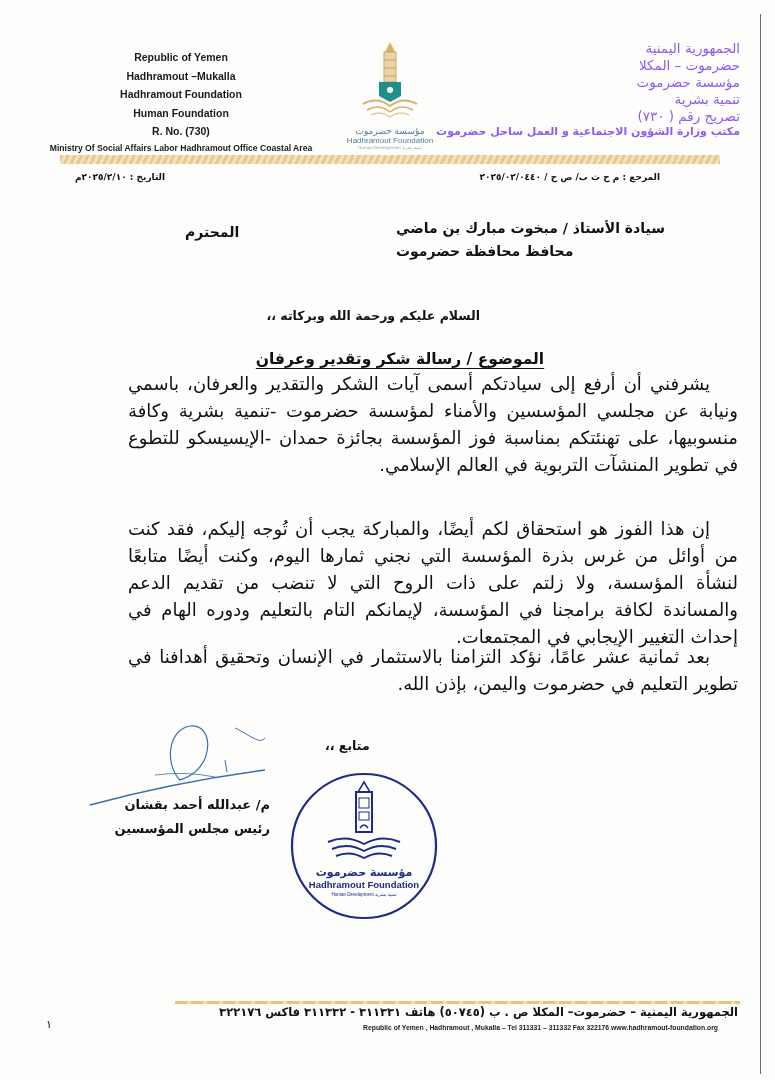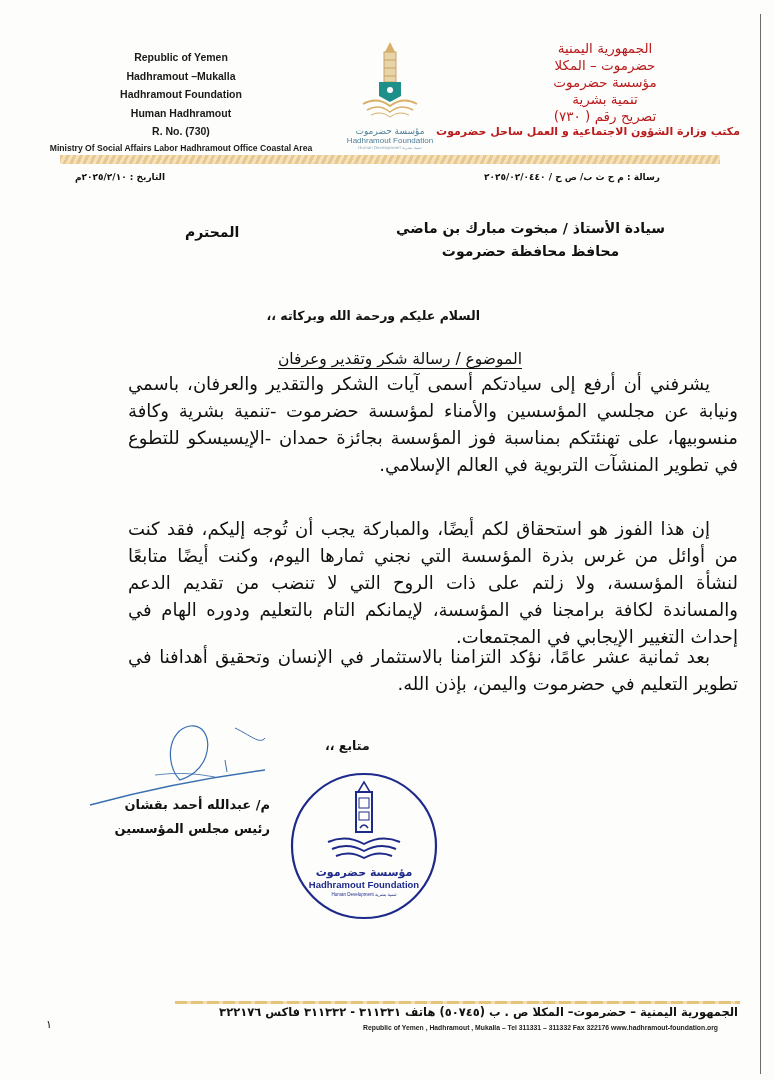--- a/index.html
+++ b/index.html
@@ -14,49 +14,49 @@
   }
   
   .hdr-en {
     position: absolute; left: 36px; top: 48px; width: 290px;
     text-align: center; font-family: "Liberation Sans", sans-serif;
     font-weight: bold; font-size: 10.5px; line-height: 18.5px; color: #1a1a1a;
   }
   .hdr-en .ministry { font-size: 8.6px; white-space: nowrap; margin-top: 0; line-height: 14px; }
   .hdr-ar {
     position: absolute; left: 470px; top: 40px; width: 270px; direction: rtl;
-    text-align: center; font-family: "DejaVu Sans", sans-serif; font-size: 13.5px;
-    line-height: 17px; color: #b91c1c;
+    text-align: right; font-family: "DejaVu Sans", sans-serif; font-size: 13.5px;
+    line-height: 17px; color: #8b5cf6;
   }
   .hdr-ar .ministry { font-size: 11px; line-height: 14px; white-space: nowrap; font-weight: bold; }
   .logo-top {
     position: absolute; left: 325px; top: 40px; width: 130px; height: 112px;
     text-align: center;
   }
   .logo-top .name-ar { font-size: 9px; color: #4d7f9a; direction: rtl; margin-top: 2px; }
   .logo-top .name-en { font-family: "Liberation Sans", sans-serif; font-size: 8px; color: #4d7f9a; line-height: 9px; }
   .logo-top .sub { font-size: 4px; color: #8aa5b8; }
   .gold-band {
     position: absolute; left: 60px; top: 155px; width: 660px; height: 9px;
     background: repeating-linear-gradient(115deg, #e5c285 0 3px, #f4dfb6 3px 6px);
     opacity: .9;
   }
   .ref-line {
     position: absolute; top: 172px; font-size: 9px; font-weight: bold; direction: rtl;
   }
   
   .addressee {
-    position: absolute; right: 110px; top: 217px; direction: rtl; text-align: center;
+    position: absolute; right: 110px; top: 217px; direction: rtl; text-align: left;
     font-weight: bold; font-size: 14px; line-height: 23px;
   }
   .respected { position: absolute; left: 185px; top: 224px; font-weight: bold; font-size: 14px; direction: rtl; }
   .greeting { position: absolute; right: 295px; top: 308px; direction: rtl; font-size: 12.5px; font-weight: bold; }
   .subject {
     position: absolute; left: 200px; width: 400px; top: 350px; text-align: center; direction: rtl;
-    font-weight: normal; font-size: 15.5px; text-decoration: underline; text-underline-offset: 4px;
+    font-weight: bold; font-size: 15.5px; text-decoration: underline; text-underline-offset: 4px;
   }
   .body-text {
     position: absolute; left: 128px; width: 610px; direction: rtl; text-align: justify;
     text-align-last: right; font-size: 18px; line-height: 27px;
   }
   .body-text p { margin: 0; text-indent: 28px; }
   .p1 { top: 370px; }
   .p2 { top: 515px; }
   .p3 { top: 643px; }
   .closing { position: absolute; left: 325px; top: 738px; font-weight: bold; font-size: 12.5px; direction: rtl; }
@@ -77,21 +77,21 @@
 </style>
 </head>
 <body>
 
 <div class="edge-line"></div>
 
 <div class="hdr-en">
   <div>Republic of Yemen</div>
   <div>Hadhramout –Mukalla</div>
   <div>Hadhramout Foundation</div>
-  <div>Human Hadhramout</div>
+  <div>Human Foundation</div>
   <div>R. No. (730)</div>
   <div class="ministry">Ministry Of Social Affairs Labor Hadhramout Office Coastal Area</div>
 </div>
 
 <div class="logo-top">
   <svg width="70" height="80" viewBox="0 0 70 80">
     <polygon points="35,2 30,12 40,12" fill="#d9b06a"></polygon>
     <rect x="29" y="12" width="12" height="30" fill="#e9d4a8" stroke="#c8a468" stroke-width="1"></rect>
     <line x1="29" y1="20" x2="41" y2="20" stroke="#c8a468"></line>
     <line x1="29" y1="28" x2="41" y2="28" stroke="#c8a468"></line>
@@ -112,21 +112,21 @@
   <div>حضرموت – المكلا</div>
   <div>مؤسسة حضرموت</div>
   <div>تنمية بشرية</div>
   <div>تصريح رقم ( ٧٣٠)</div>
   <div class="ministry">مكتب وزارة الشؤون الاجتماعية و العمل ساحل حضرموت</div>
 </div>
 
 <div class="gold-band"></div>
 
 <div class="ref-line" style="right:115px">
-  <span>رسالة :</span>
+  <span>المرجع :</span>
   <span>م ح ث ب/ ص ح / ٢٠٢٥/٠٢/٠٤٤٠</span>
 </div>
 <div class="ref-line" style="left:75px">
   <span>التاريخ :</span>
   <span>٢٠٢٥/٢/١٠م</span>
 </div>
 
 <div class="addressee">
   <div>سيادة الأستاذ /  مبخوت مبارك بن ماضي</div>
   <div>محافظ محافظة حضرموت</div>

